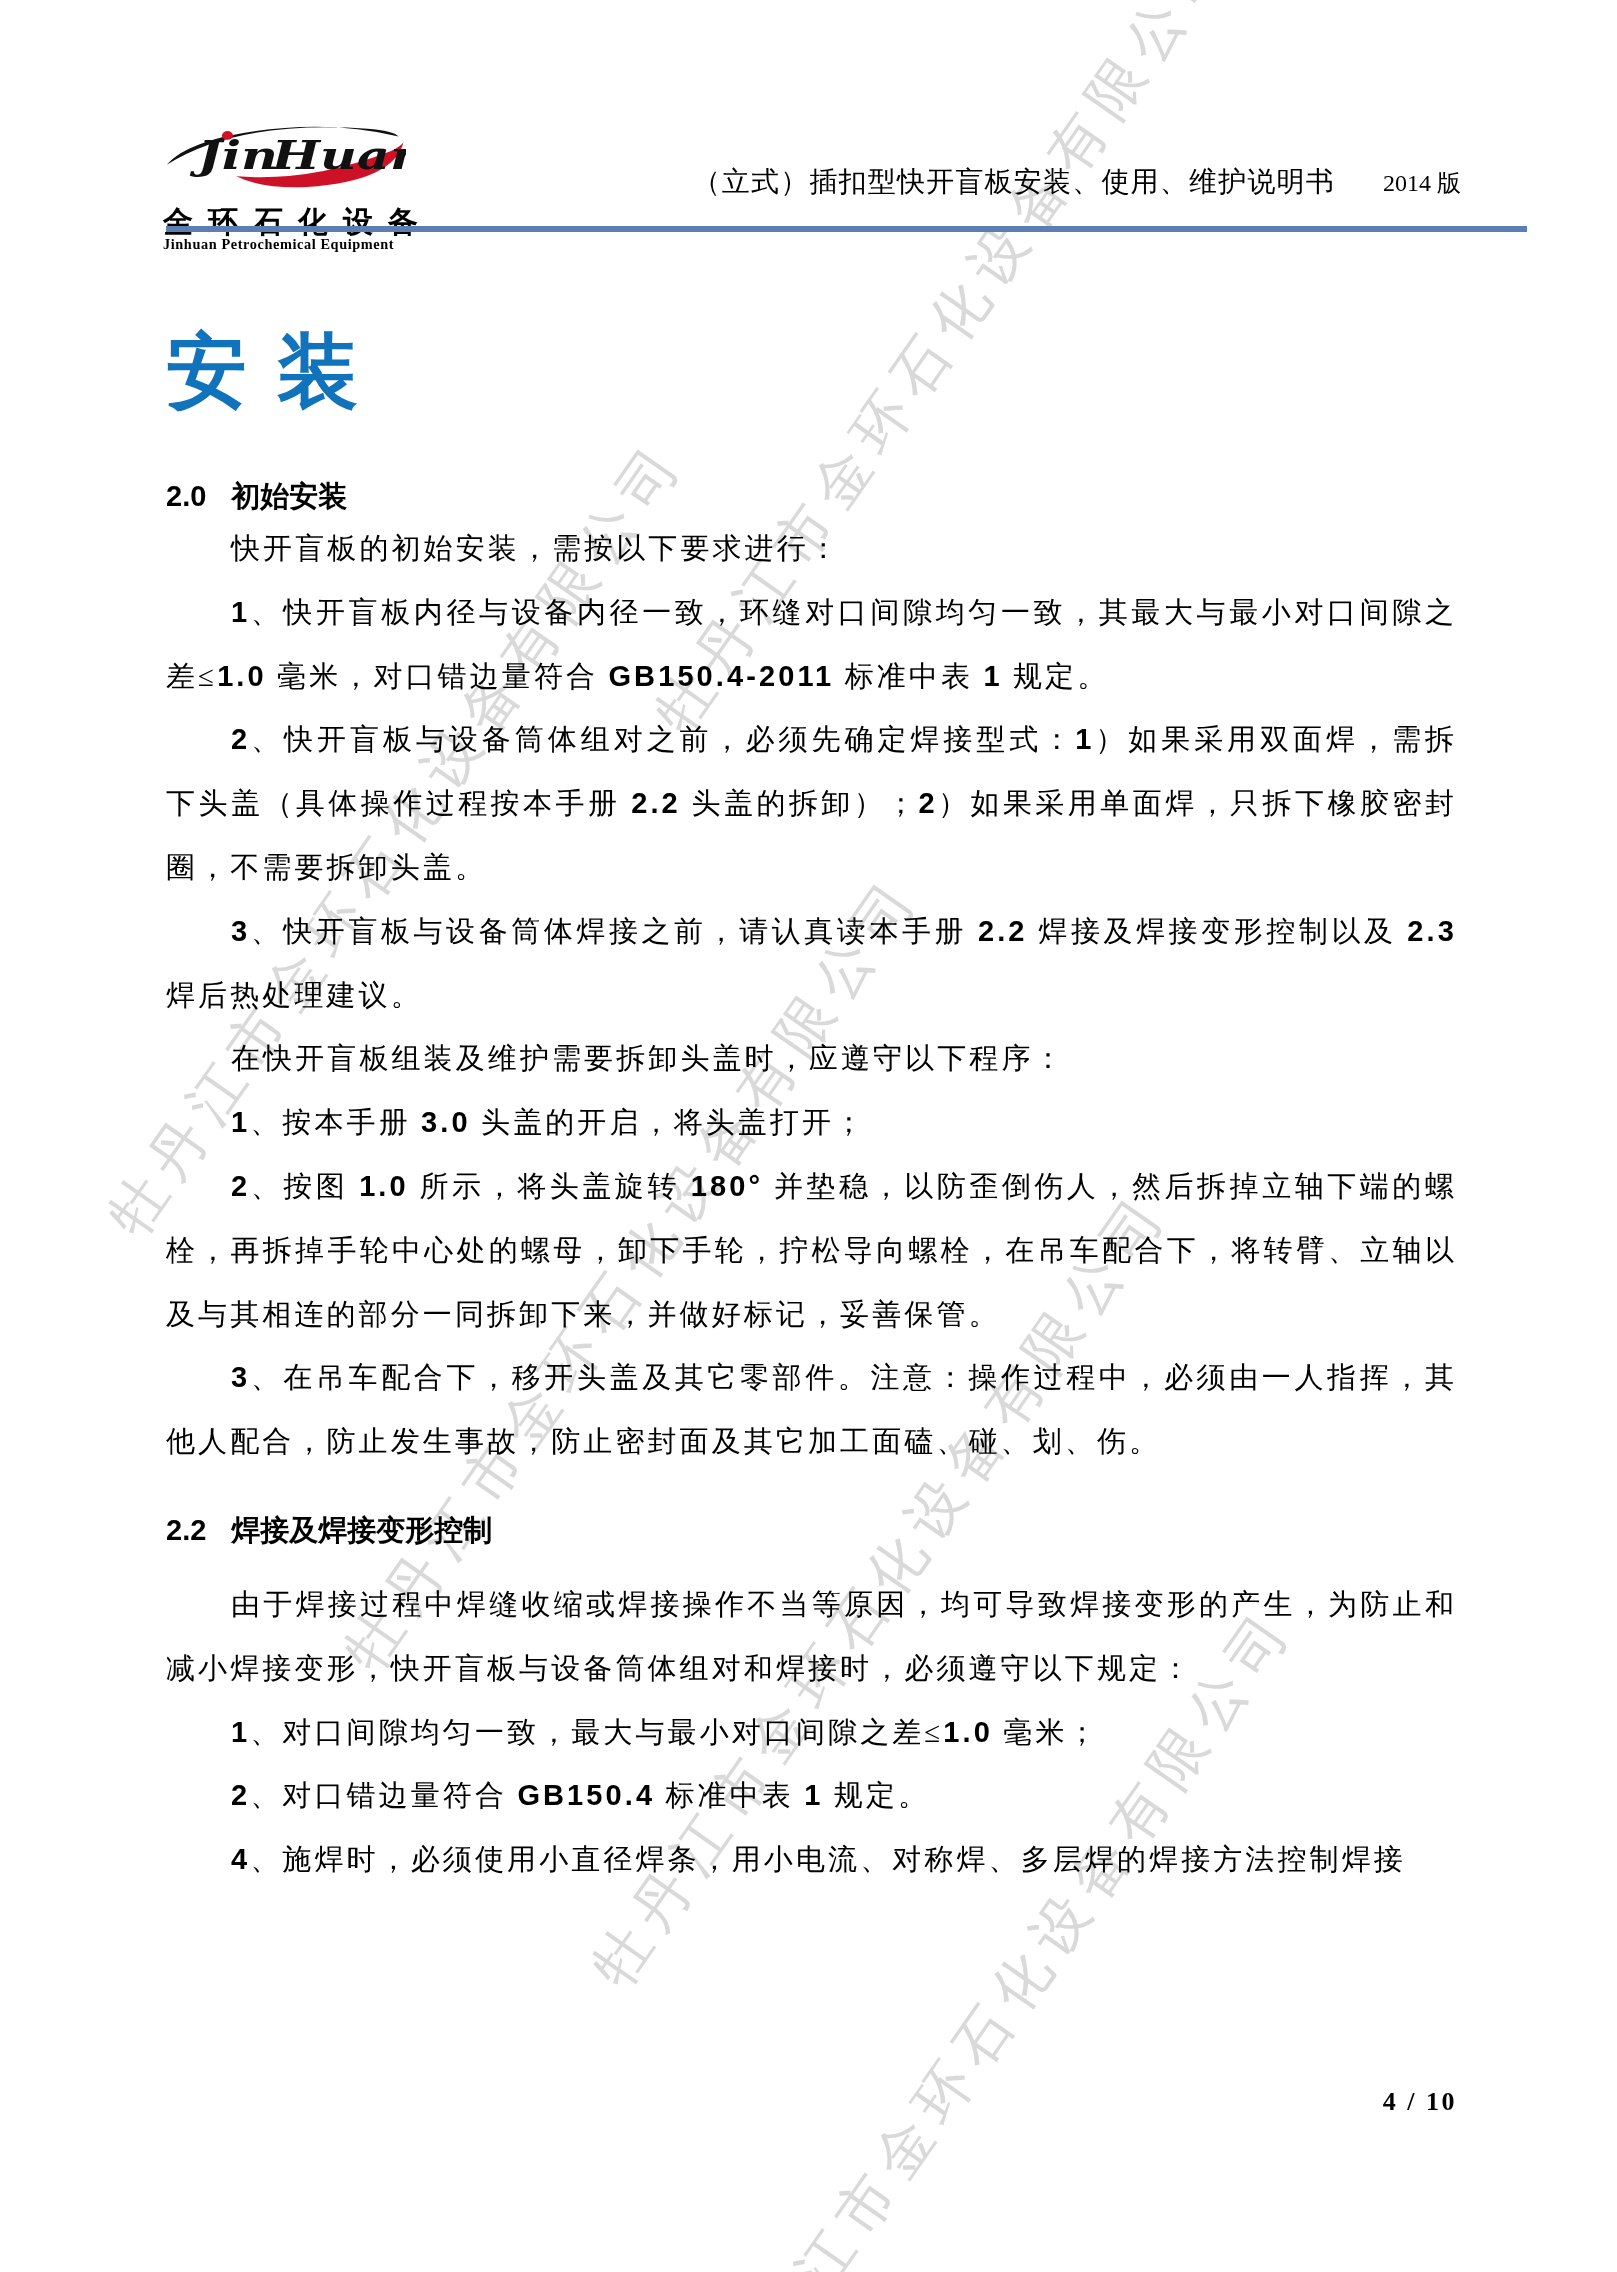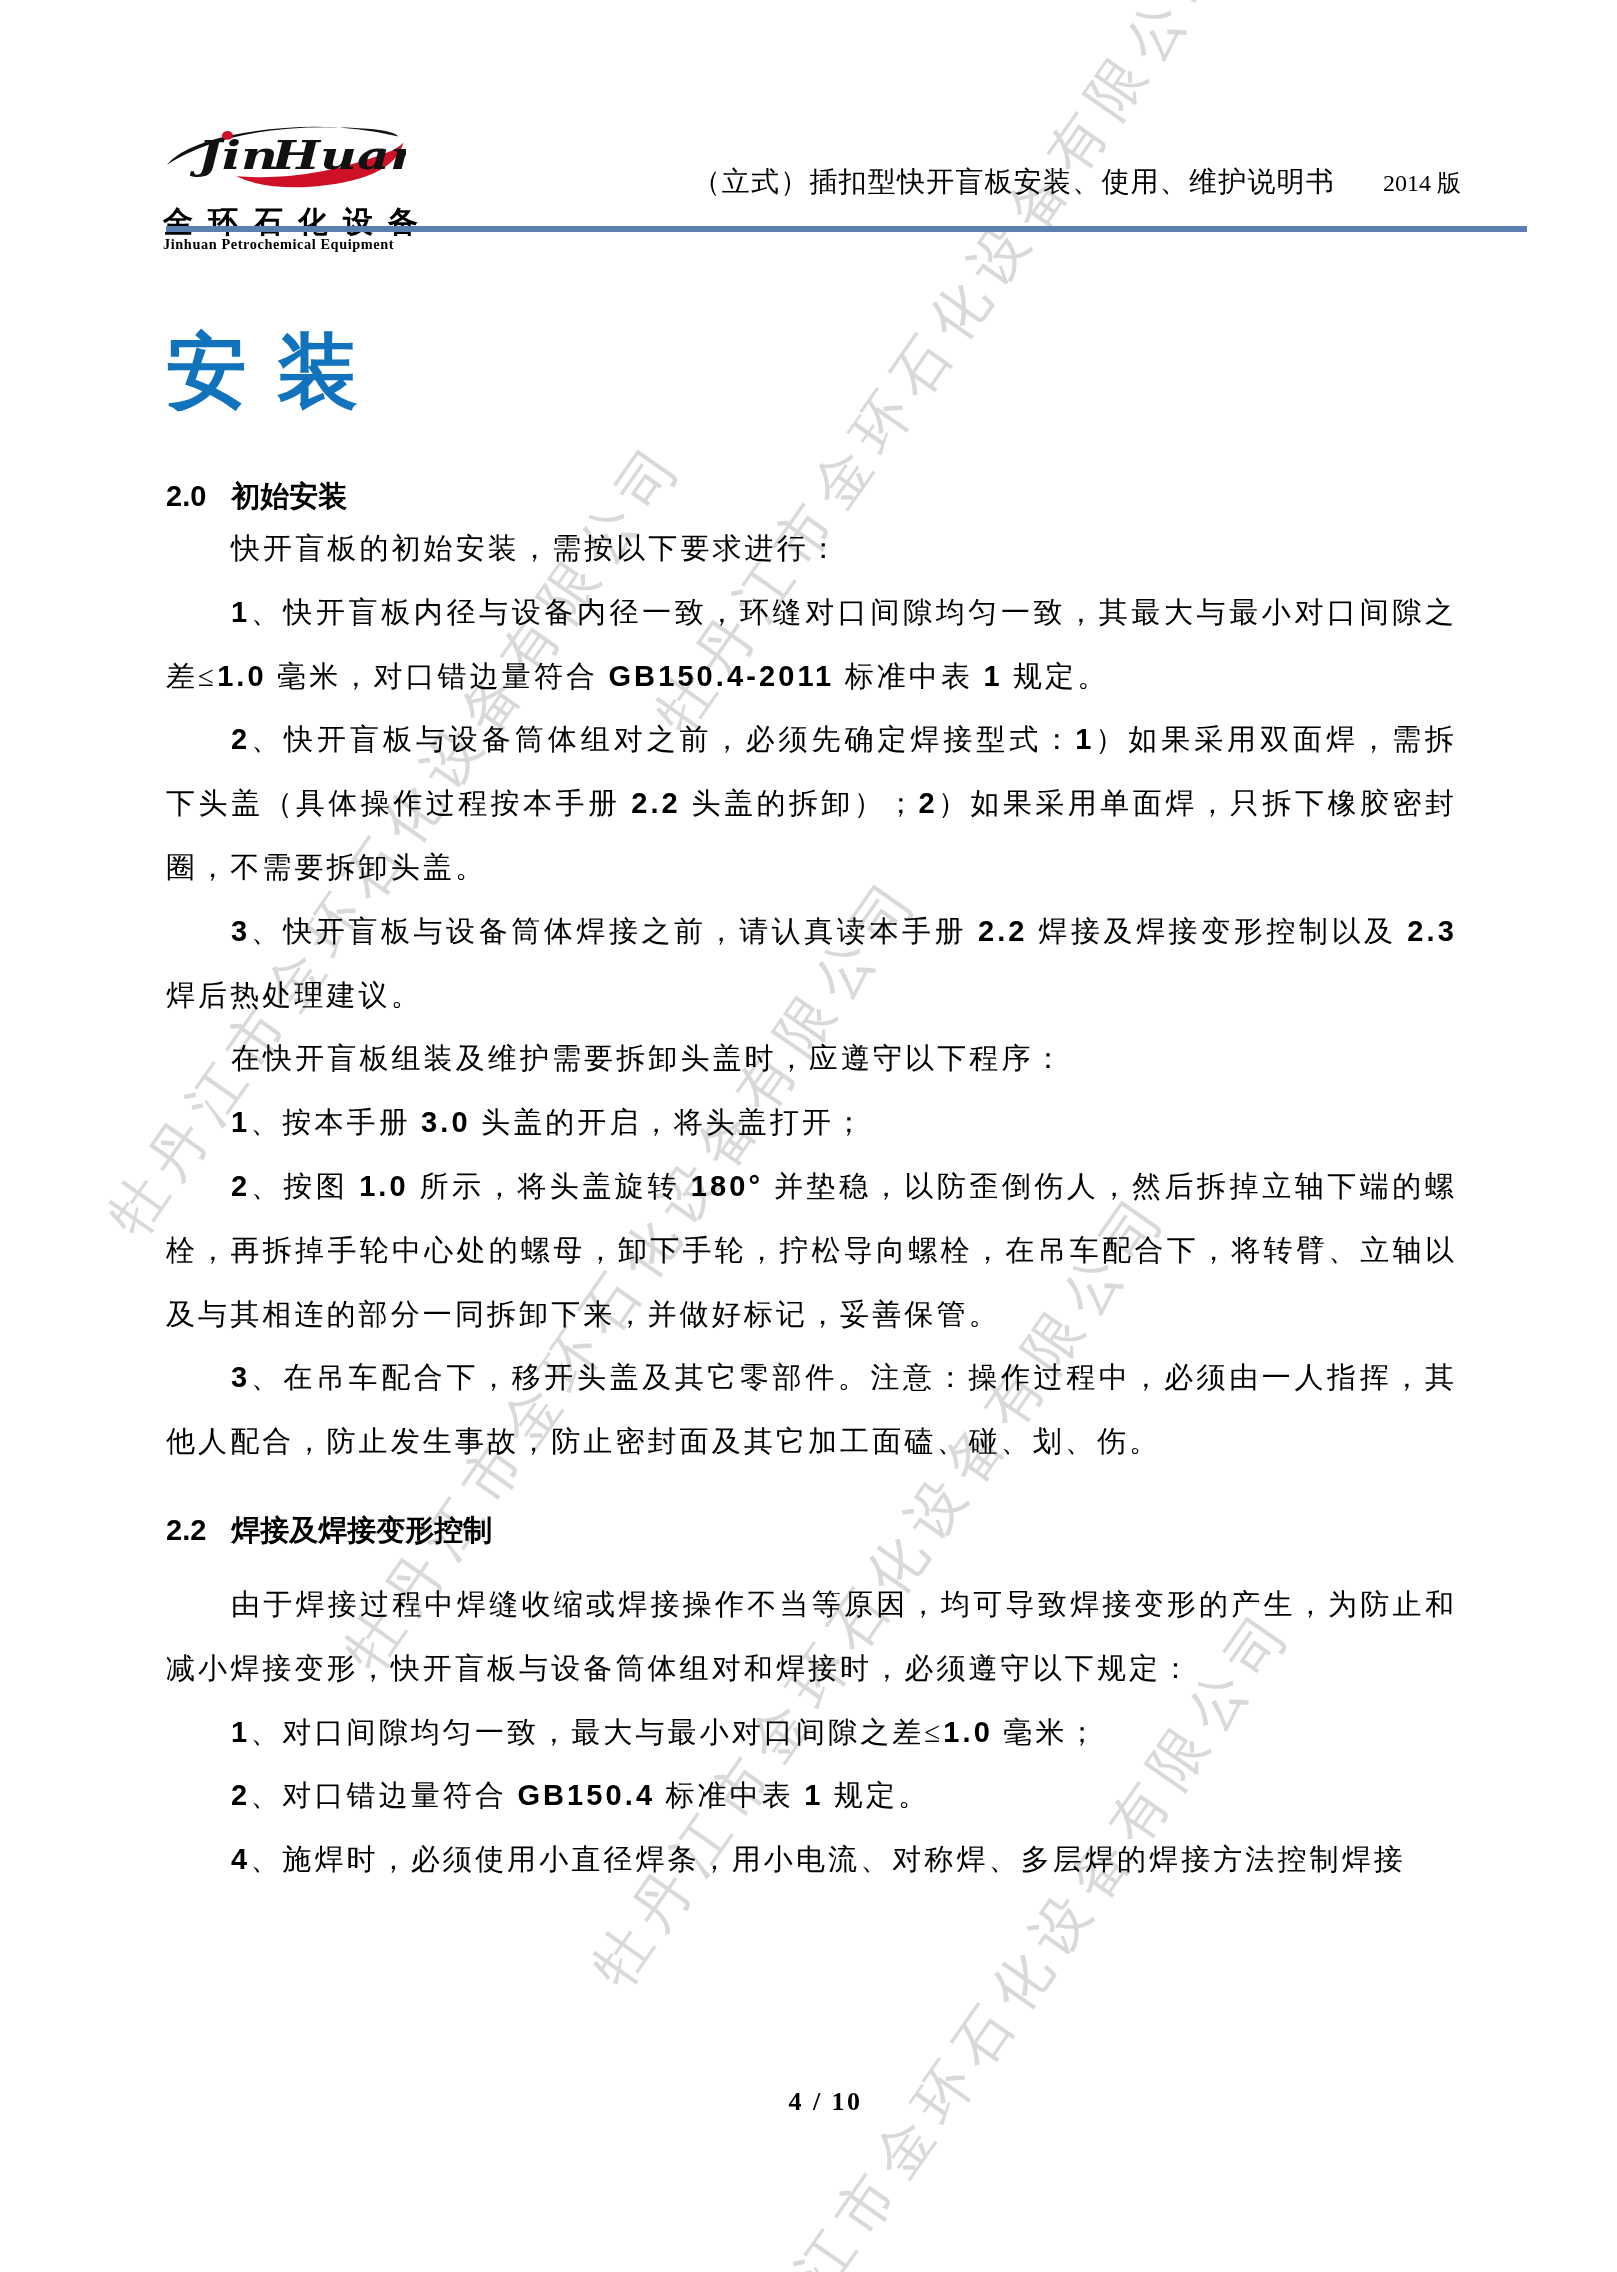--- a/index.html
+++ b/index.html
@@ -77,22 +77,22 @@
 
   p.body-p {
     margin:0;
     font-size:29px; line-height:2.2; letter-spacing:3.1px;
     text-align:justify;
     text-indent:65px;
   }
   b.num, .num { font-family:"Liberation Sans","DejaVu Sans",sans-serif; font-weight:bold; }
 
   footer {
-    position:absolute; left:180px; width:1291px; top:2087px;
-    text-align:center; z-index:1;
+    position:absolute; left:166px; width:1291px; top:2087px;
+    text-align:right; z-index:1;
   }
   .page-num { font-size:26px; font-weight:bold; letter-spacing:2.5px; }
 </style>
 </head>
 <body>
 
 <div class="page">
 
   <div class="wm-layer">
     <div class="wm wm1">牡丹江市金环石化设备有限公司</div>

